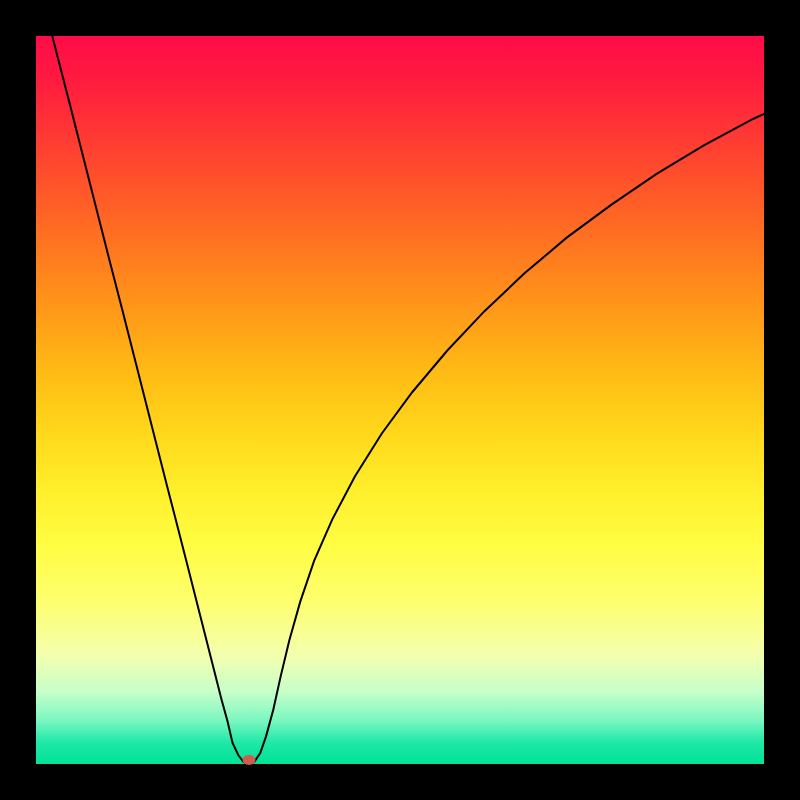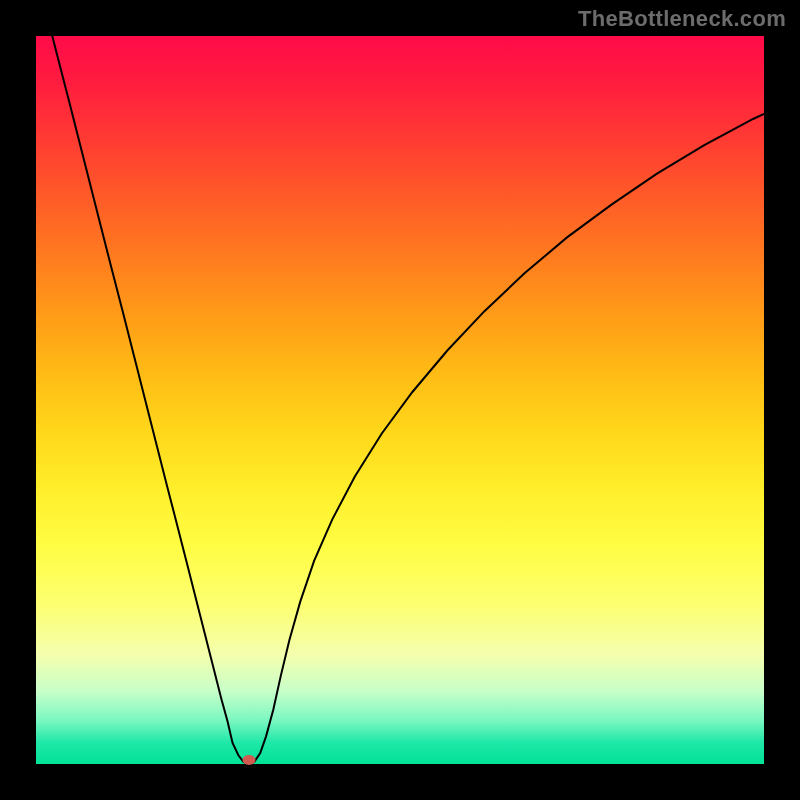--- a/index.html
+++ b/index.html
@@ -76,14 +76,13 @@
 
 <div class="frame">
   <div class="plot-area"></div>
 
   <svg class="lines" viewBox="0 0 728 728" preserveAspectRatio="none">
     <path id="curve-path" fill="none" stroke="#000" stroke-width="2" d="M0.00 -64.06 L10.92 -21.11 L21.84 21.84 L32.76 64.06 L43.68 107.02 L54.60 149.97 L65.52 192.92 L76.44 235.87 L87.36 278.10 L98.28 321.05 L109.20 364.00 L120.12 406.95 L131.04 449.90 L141.96 492.13 L152.88 535.08 L163.80 578.03 L174.72 620.98 L185.64 663.94 L191.46 685.05 L196.56 706.89 L202.38 719.26 L207.48 725.82 L213.30 728.00 L218.40 725.82 L224.22 717.08 L230.05 700.34 L237.33 673.40 L244.61 640.64 L253.34 604.24 L264.26 565.66 L278.10 524.89 L296.30 483.39 L318.86 440.44 L345.80 397.49 L376.38 355.99 L411.32 314.50 L448.45 275.18 L488.49 237.33 L530.71 201.66 L575.12 168.90 L620.98 137.59 L668.30 109.20 L717.08 82.99 L728.00 77.90"></path>
   </svg>
 
   <div id="marker" class="marker" style="left: 249.304px; top: 760px;"></div>
 
-  <div class="watermark">TheBottleneck.com</div>
 </div>
 
 </body></html>

